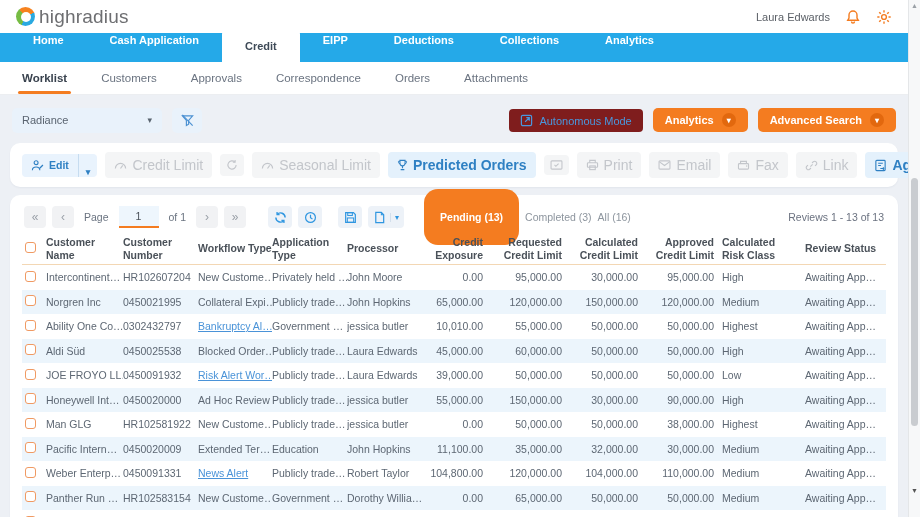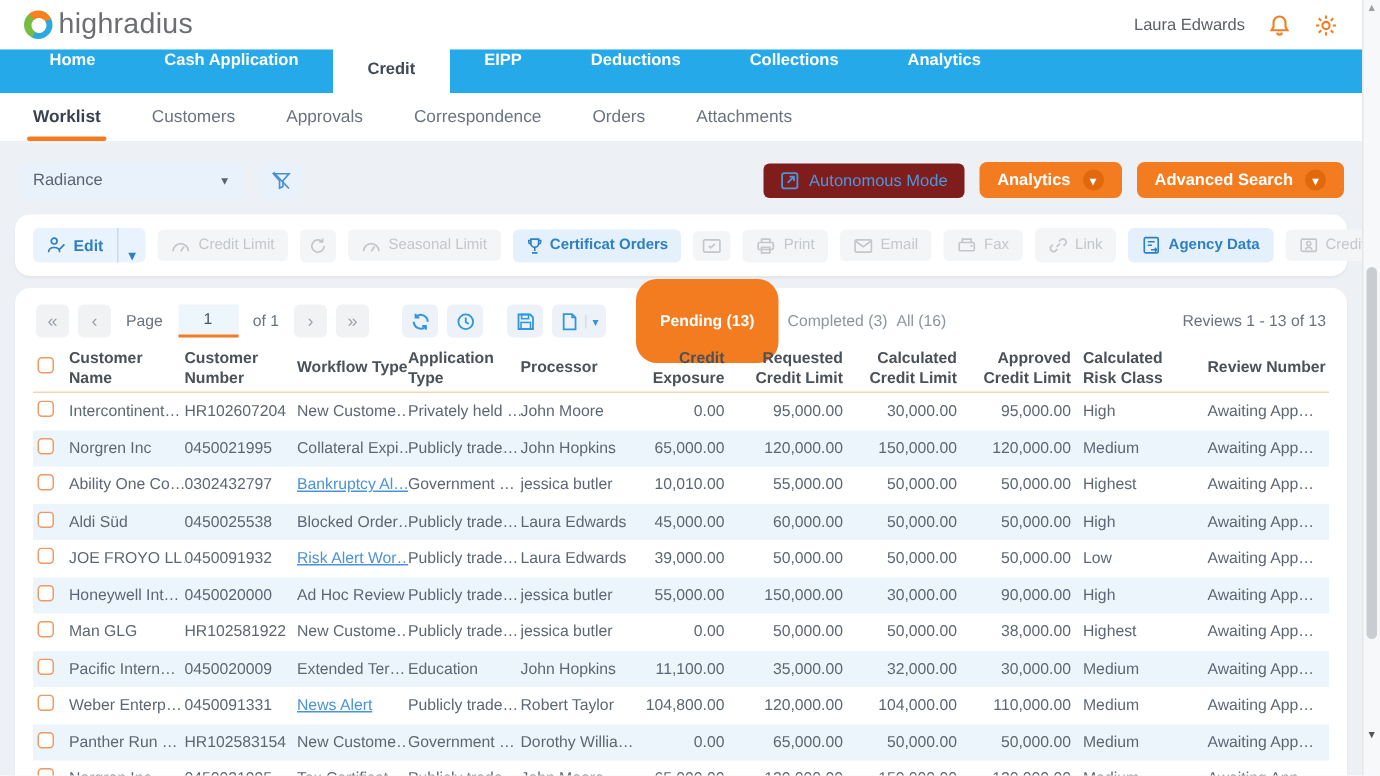--- a/index.html
+++ b/index.html
@@ -45,21 +45,21 @@
     display: flex; gap: 6px; align-items: flex-end; }
   .orange-btn { background: #f47c20; color: #fff; font-weight: 700; font-size: 11px; padding: 5px 12px;
     border-radius: 5px; display: flex; gap: 8px; align-items: center; }
   .caret-circle { width: 14px; height: 14px; border-radius: 50%; background: #e2680e; display: flex;
     align-items: center; justify-content: center; font-size: 8px; color: #fff; }
 
   .card { background: #fff; border-radius: 10px; box-shadow: 0 1px 2px rgba(20,40,80,.05); }
 
   
   .toolbar { display: flex; align-items: center; gap: 8px; padding: 9px 12px; margin-bottom: 8px; }
-  .tb-btn { display: flex; align-items: center; gap: 5px; font-size: 10px; padding: 5px 9px; border-radius: 4px; white-space: nowrap; }
+  .tb-btn { display: flex; align-items: center; gap: 5px; font-size: 14px; padding: 5px 9px; border-radius: 4px; white-space: nowrap; }
   .tb-btn.disabled { background: #f4f5f6; color: #c3c6cb; }
   .tb-btn.primary { background: #e4f1fc; color: #2f80c3; font-weight: 700; }
   .tb-btn.icon-only { padding: 5px 6px; }
   .edit-group { display: flex; align-items: flex-end; background: #e9f3fd; border-radius: 4px; color: #2f80c3; font-weight: 700; }
   .edit-main { display: flex; align-items: center; gap: 5px; font-size: 10.5px; padding: 5px 9px; border-right: 1px solid #c6dcf0; }
   .edit-caret { display: flex; align-items: center; padding: 0 7px; font-size: 9px; }
 
   
   .table-card { border-radius: 10px 10px 0 0; padding: 6px 12px 0; height: 340px; }
   .pagi-row { display: flex; align-items: center; gap: 6px; padding: 5px 2px 5px; height: 32px; }
@@ -236,21 +236,21 @@
       </div>
 
       <div class="tb-btn primary">
         <span>
           <svg viewBox="0 0 12 13" width="11" height="12">
               <path d="M3.2 1.5h5.6v3.2a2.8 2.8 0 0 1-5.6 0z" fill="none" stroke="#2f80c3" stroke-width="1.2"></path>
               <path d="M6 7.7v2.4M4 11.5h4" stroke="#2f80c3" stroke-width="1.2"></path>
               <path d="M3.2 2.5H1.6v1a1.7 1.7 0 0 0 1.6 1.6M8.8 2.5h1.6v1a1.7 1.7 0 0 1-1.6 1.6" fill="none" stroke="#2f80c3" stroke-width="1"></path>
             </svg>
         </span>
-        <span>Certificat Orders</span>
+        <span>Predicted Orders</span>
       </div>
 
       <div class="tb-btn disabled icon-only">
         <span>
           <svg viewBox="0 0 14 11" width="13" height="10">
               <rect x="1" y="1" width="12" height="9" rx="1" fill="none" stroke="currentColor" stroke-width="1.2"></rect>
               <path d="M4.8 5.4l1.5 1.5 3-3" fill="none" stroke="currentColor" stroke-width="1.2"></path>
             </svg>
         </span>
       </div>
@@ -379,21 +379,21 @@
         <div class="th">Customer Name</div>
         <div class="th">Customer Number</div>
         <div class="th nowrap">Workflow Type</div>
         <div class="th">Application Type</div>
         <div class="th nowrap">Processor</div>
         <div class="th num">Credit Exposure</div>
         <div class="th num">Requested Credit Limit</div>
         <div class="th num">Calculated Credit Limit</div>
         <div class="th num">Approved Credit Limit</div>
         <div class="th" style="padding-left:4px">Calculated Risk Class</div>
-        <div class="th nowrap" style="padding-left:10px">Review Number</div>
+        <div class="th nowrap" style="padding-left:10px">Review Status</div>
       </div>
 
       <div>
   <div class="trow tgrid">
     <div class="td"><span class="cbx"></span></div>
     <div class="td">Intercontinent…</div>
     <div class="td">HR102607204</div>
     <div class="td">New Custome…</div>
     <div class="td">Privately held …</div>
     <div class="td">John Moore</div>

